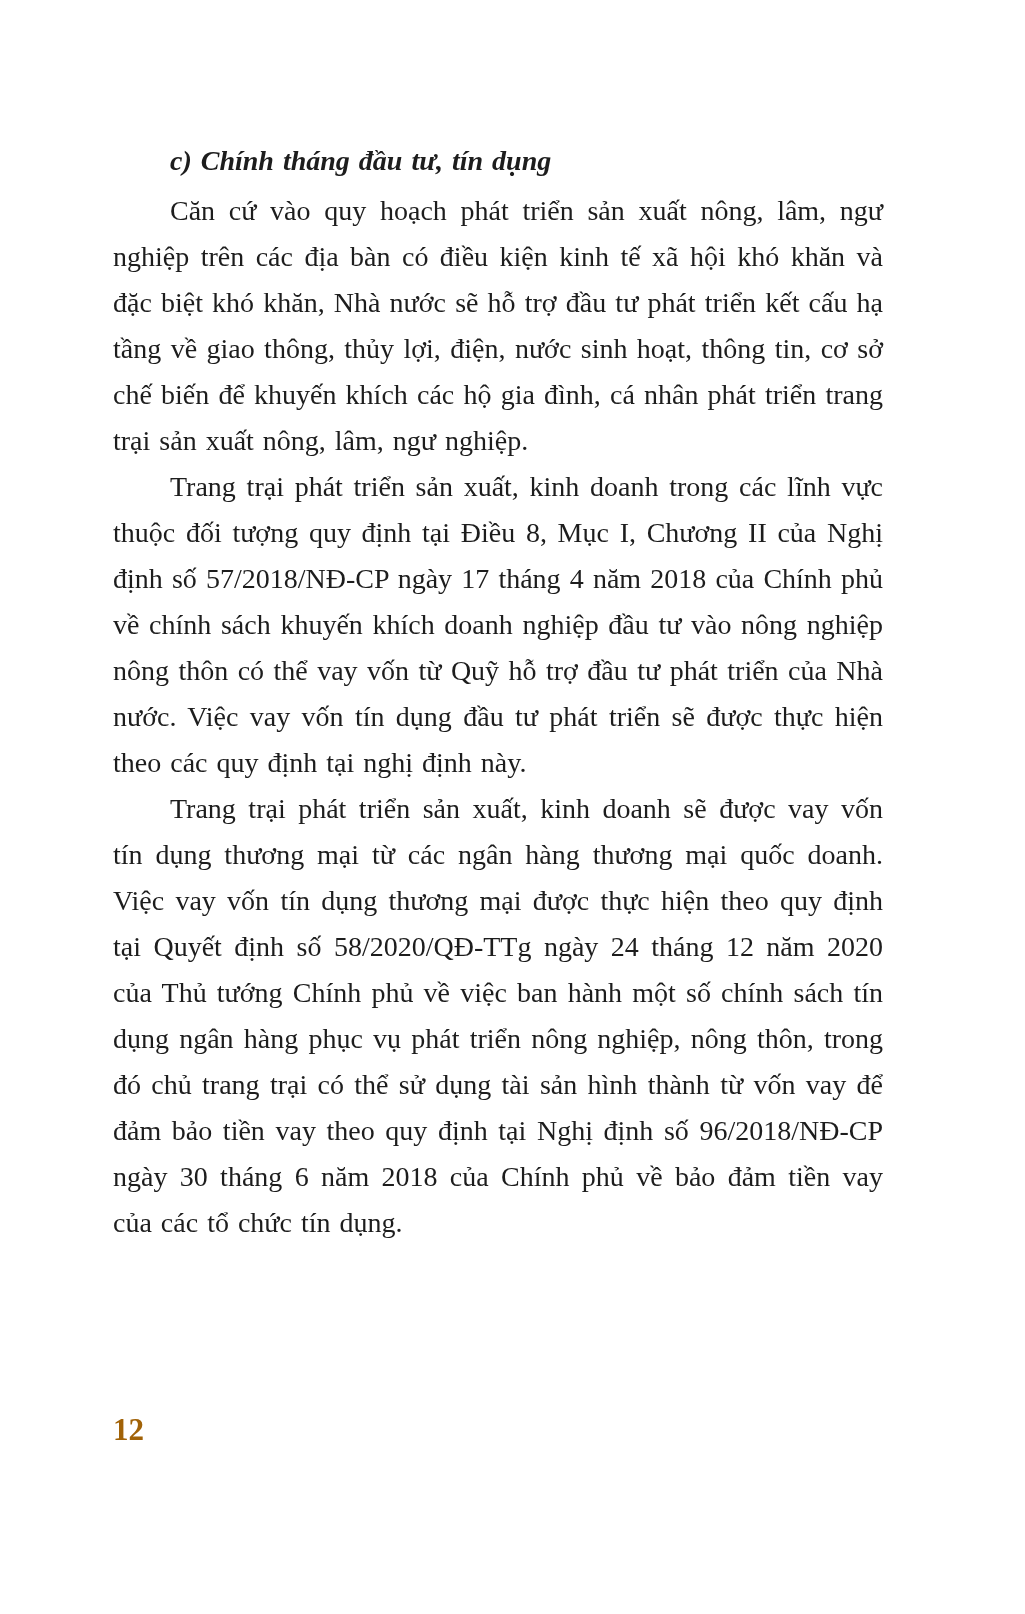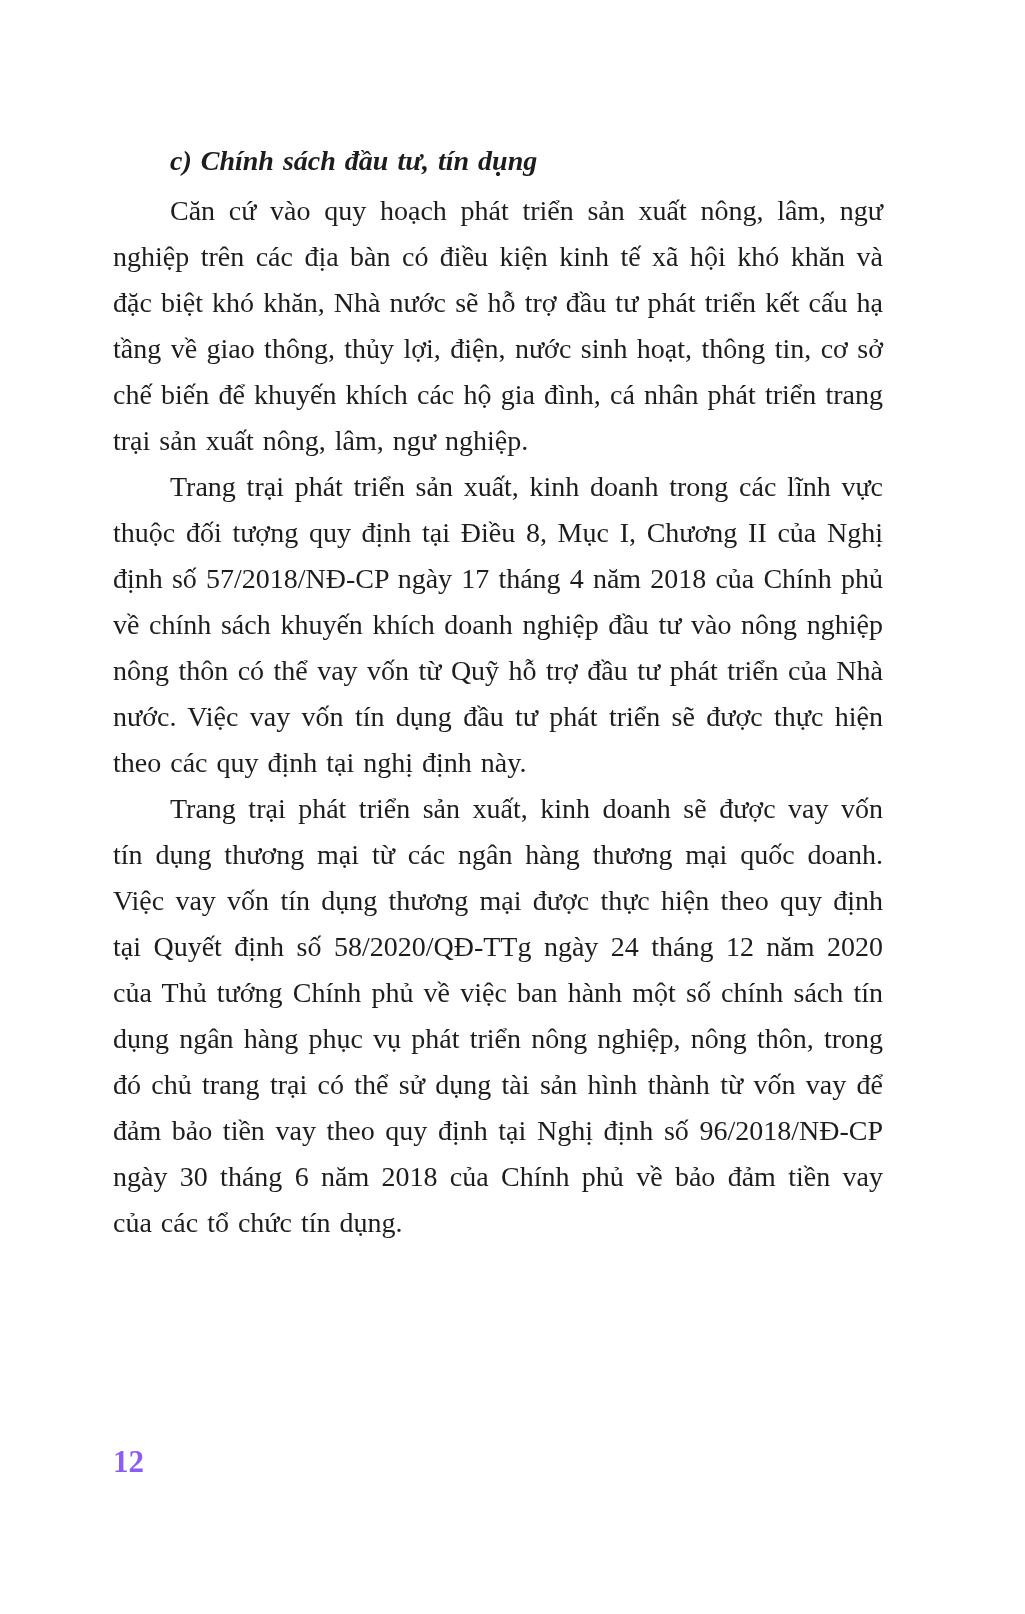--- a/index.html
+++ b/index.html
@@ -42,31 +42,30 @@
     }
     .para-body {
       text-indent: 57px;
     }
     .page-number {
       position: absolute;
       left: 113px;
       top: 1412px;
       font-size: 31px;
       font-weight: bold;
-      color: #8b5cf6;
-      margin-top: 32px;
+      color: #a16207;
     }
   </style>
 </head>
 <body>
 
 <div class="page">
   <div class="content">
 
-    <p class="section-heading">c) Chính sách đầu tư, tín dụng</p>
+    <p class="section-heading">c) Chính tháng đầu tư, tín dụng</p>
 
     <p class="para-body">Căn cứ vào quy hoạch phát triển sản xuất nông, lâm, ngư nghiệp trên các địa bàn có điều kiện kinh tế xã hội khó khăn và đặc biệt khó khăn, Nhà nước sẽ hỗ trợ đầu tư phát triển kết cấu hạ tầng về giao thông, thủy lợi, điện, nước sinh hoạt, thông tin, cơ sở chế biến để khuyến khích các hộ gia đình, cá nhân phát triển trang trại sản xuất nông, lâm, ngư nghiệp.</p>
 
     <p class="para-body">Trang trại phát triển sản xuất, kinh doanh trong các lĩnh vực thuộc đối tượng quy định tại Điều 8, Mục I, Chương II của Nghị định số 57/2018/NĐ-CP ngày 17 tháng 4 năm 2018 của Chính phủ về chính sách khuyến khích doanh nghiệp đầu tư vào nông nghiệp nông thôn có thể vay vốn từ Quỹ hỗ trợ đầu tư phát triển của Nhà nước. Việc vay vốn tín dụng đầu tư phát triển sẽ được thực hiện theo các quy định tại nghị định này.</p>
 
     <p class="para-body">Trang trại phát triển sản xuất, kinh doanh sẽ được vay vốn tín dụng thương mại từ các ngân hàng thương mại quốc doanh. Việc vay vốn tín dụng thương mại được thực hiện theo quy định tại Quyết định số 58/2020/QĐ-TTg ngày 24 tháng 12 năm 2020 của Thủ tướng Chính phủ về việc ban hành một số chính sách tín dụng ngân hàng phục vụ phát triển nông nghiệp, nông thôn, trong đó chủ trang trại có thể sử dụng tài sản hình thành từ vốn vay để đảm bảo tiền vay theo quy định tại Nghị định số 96/2018/NĐ-CP ngày 30 tháng 6 năm 2018 của Chính phủ về bảo đảm tiền vay của các tổ chức tín dụng.</p>
   </div>
 
   <div class="page-number">12</div>
 </div>

